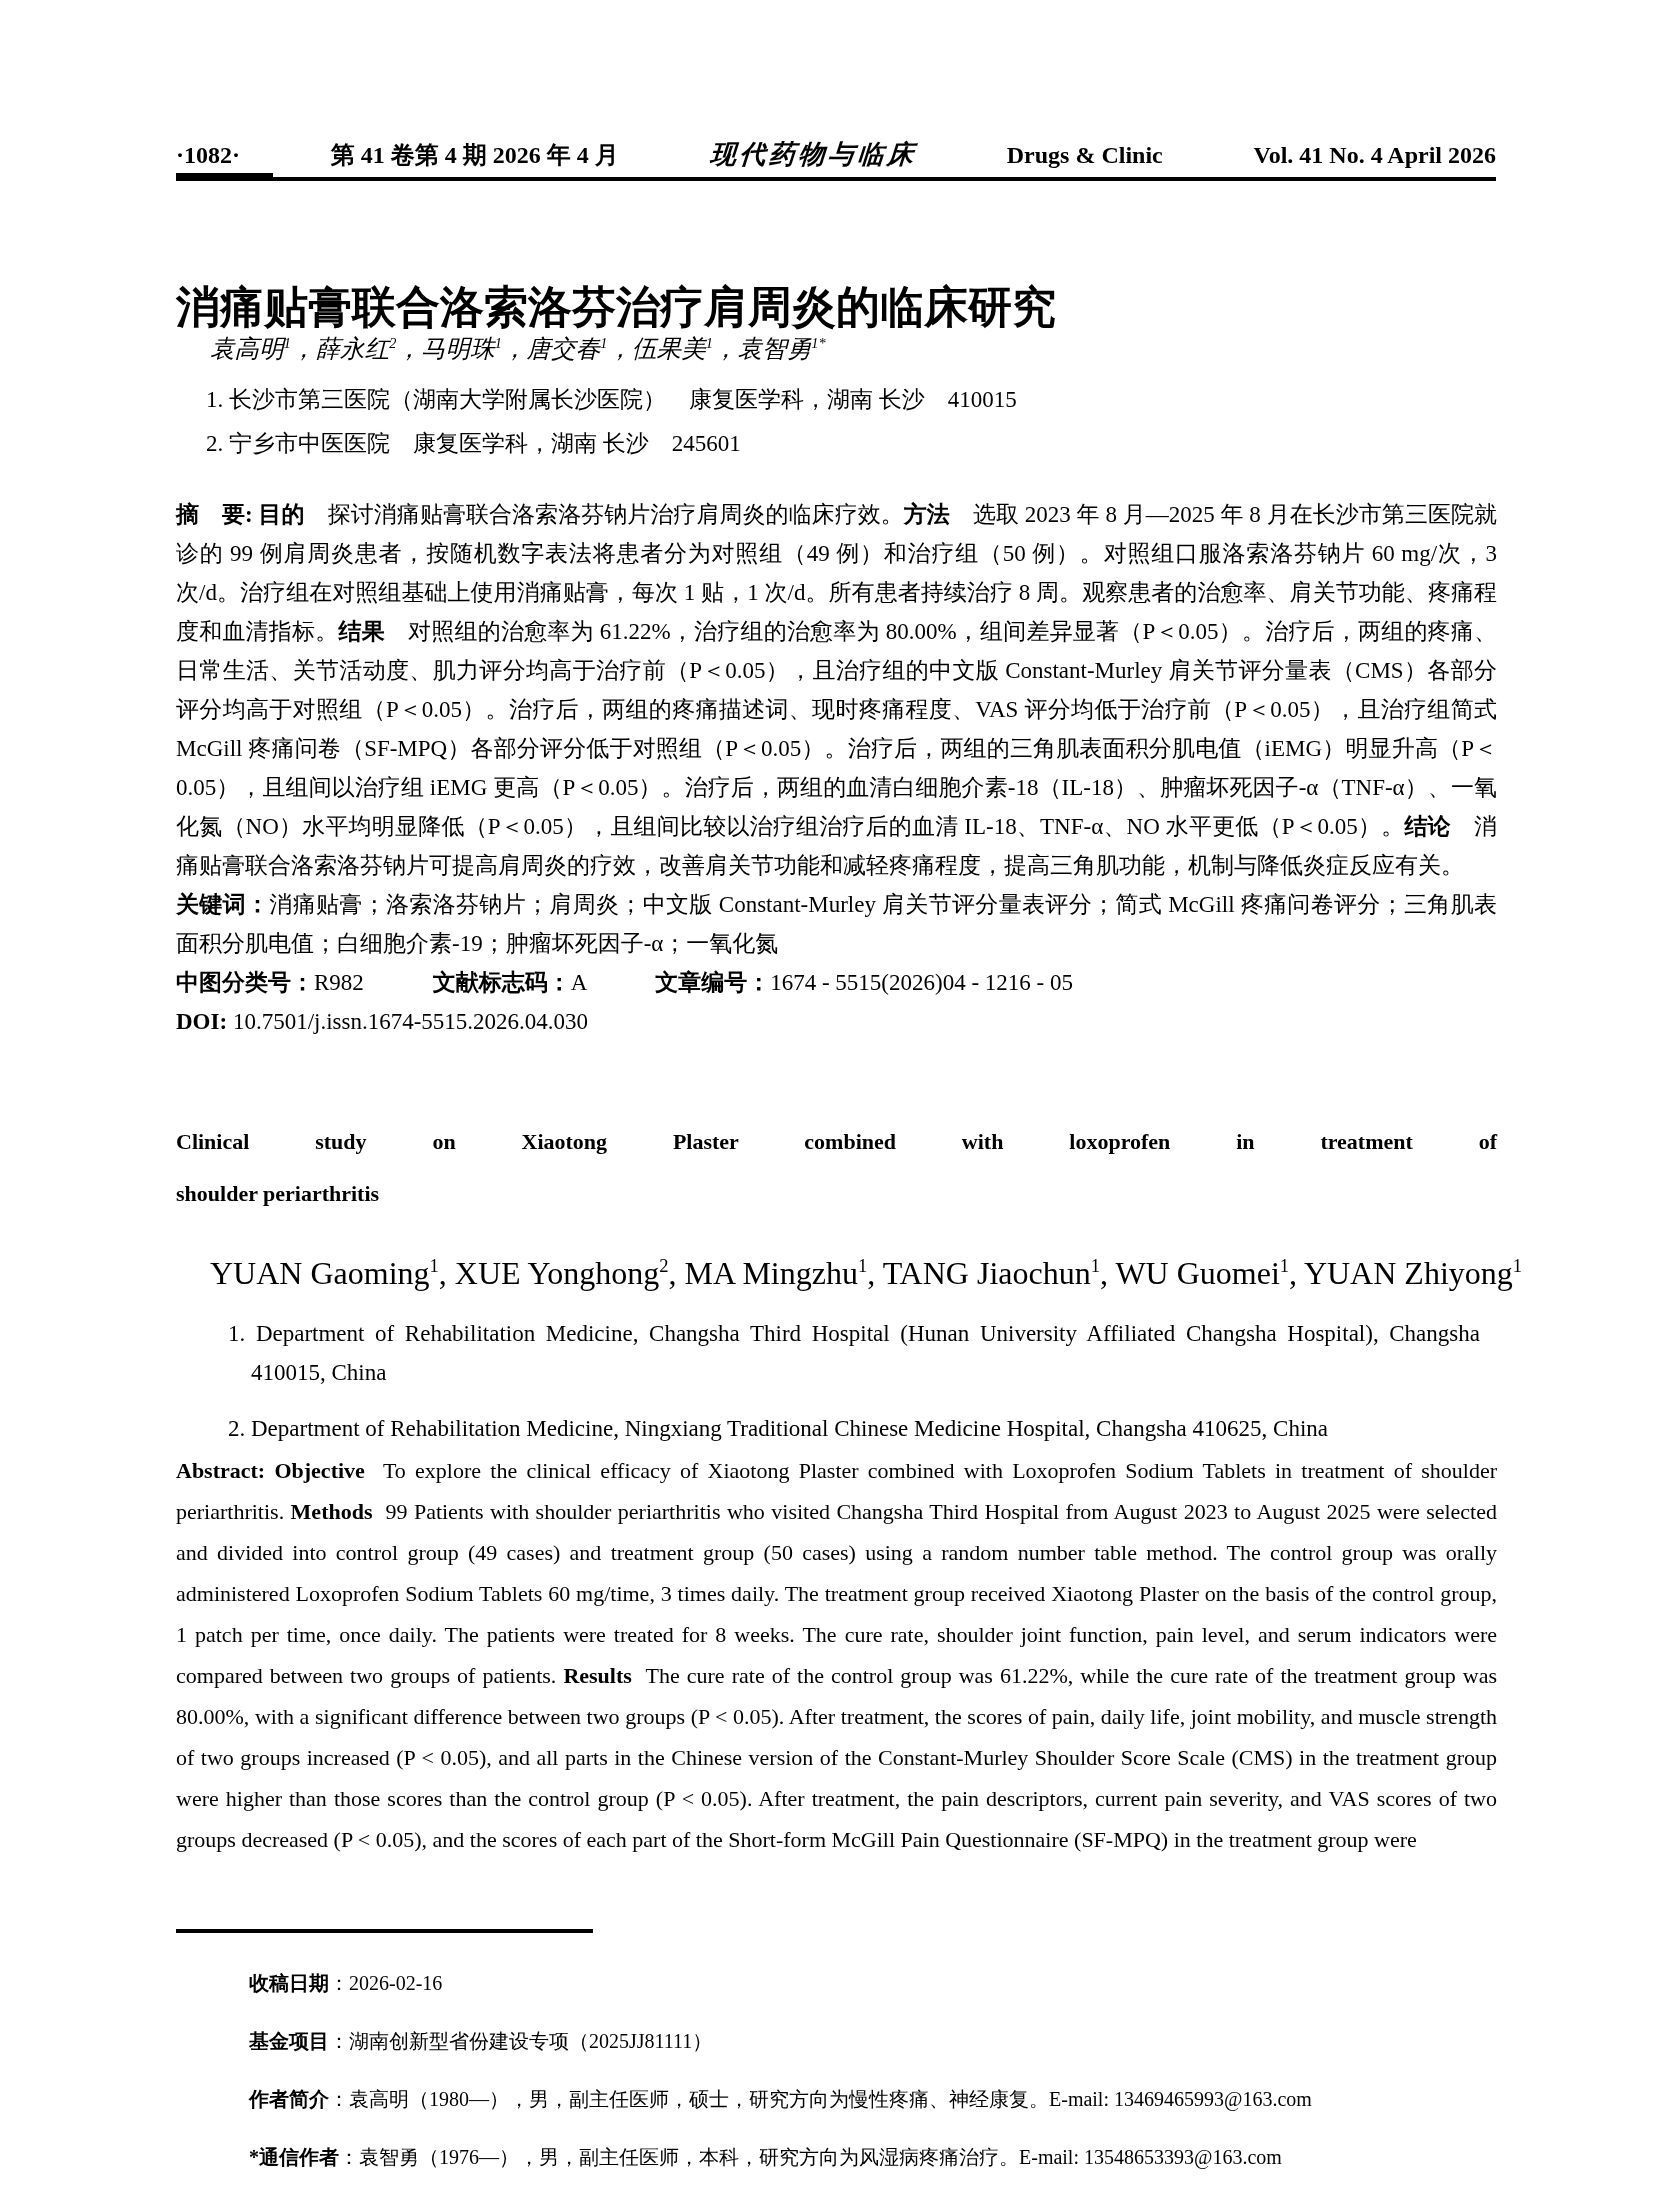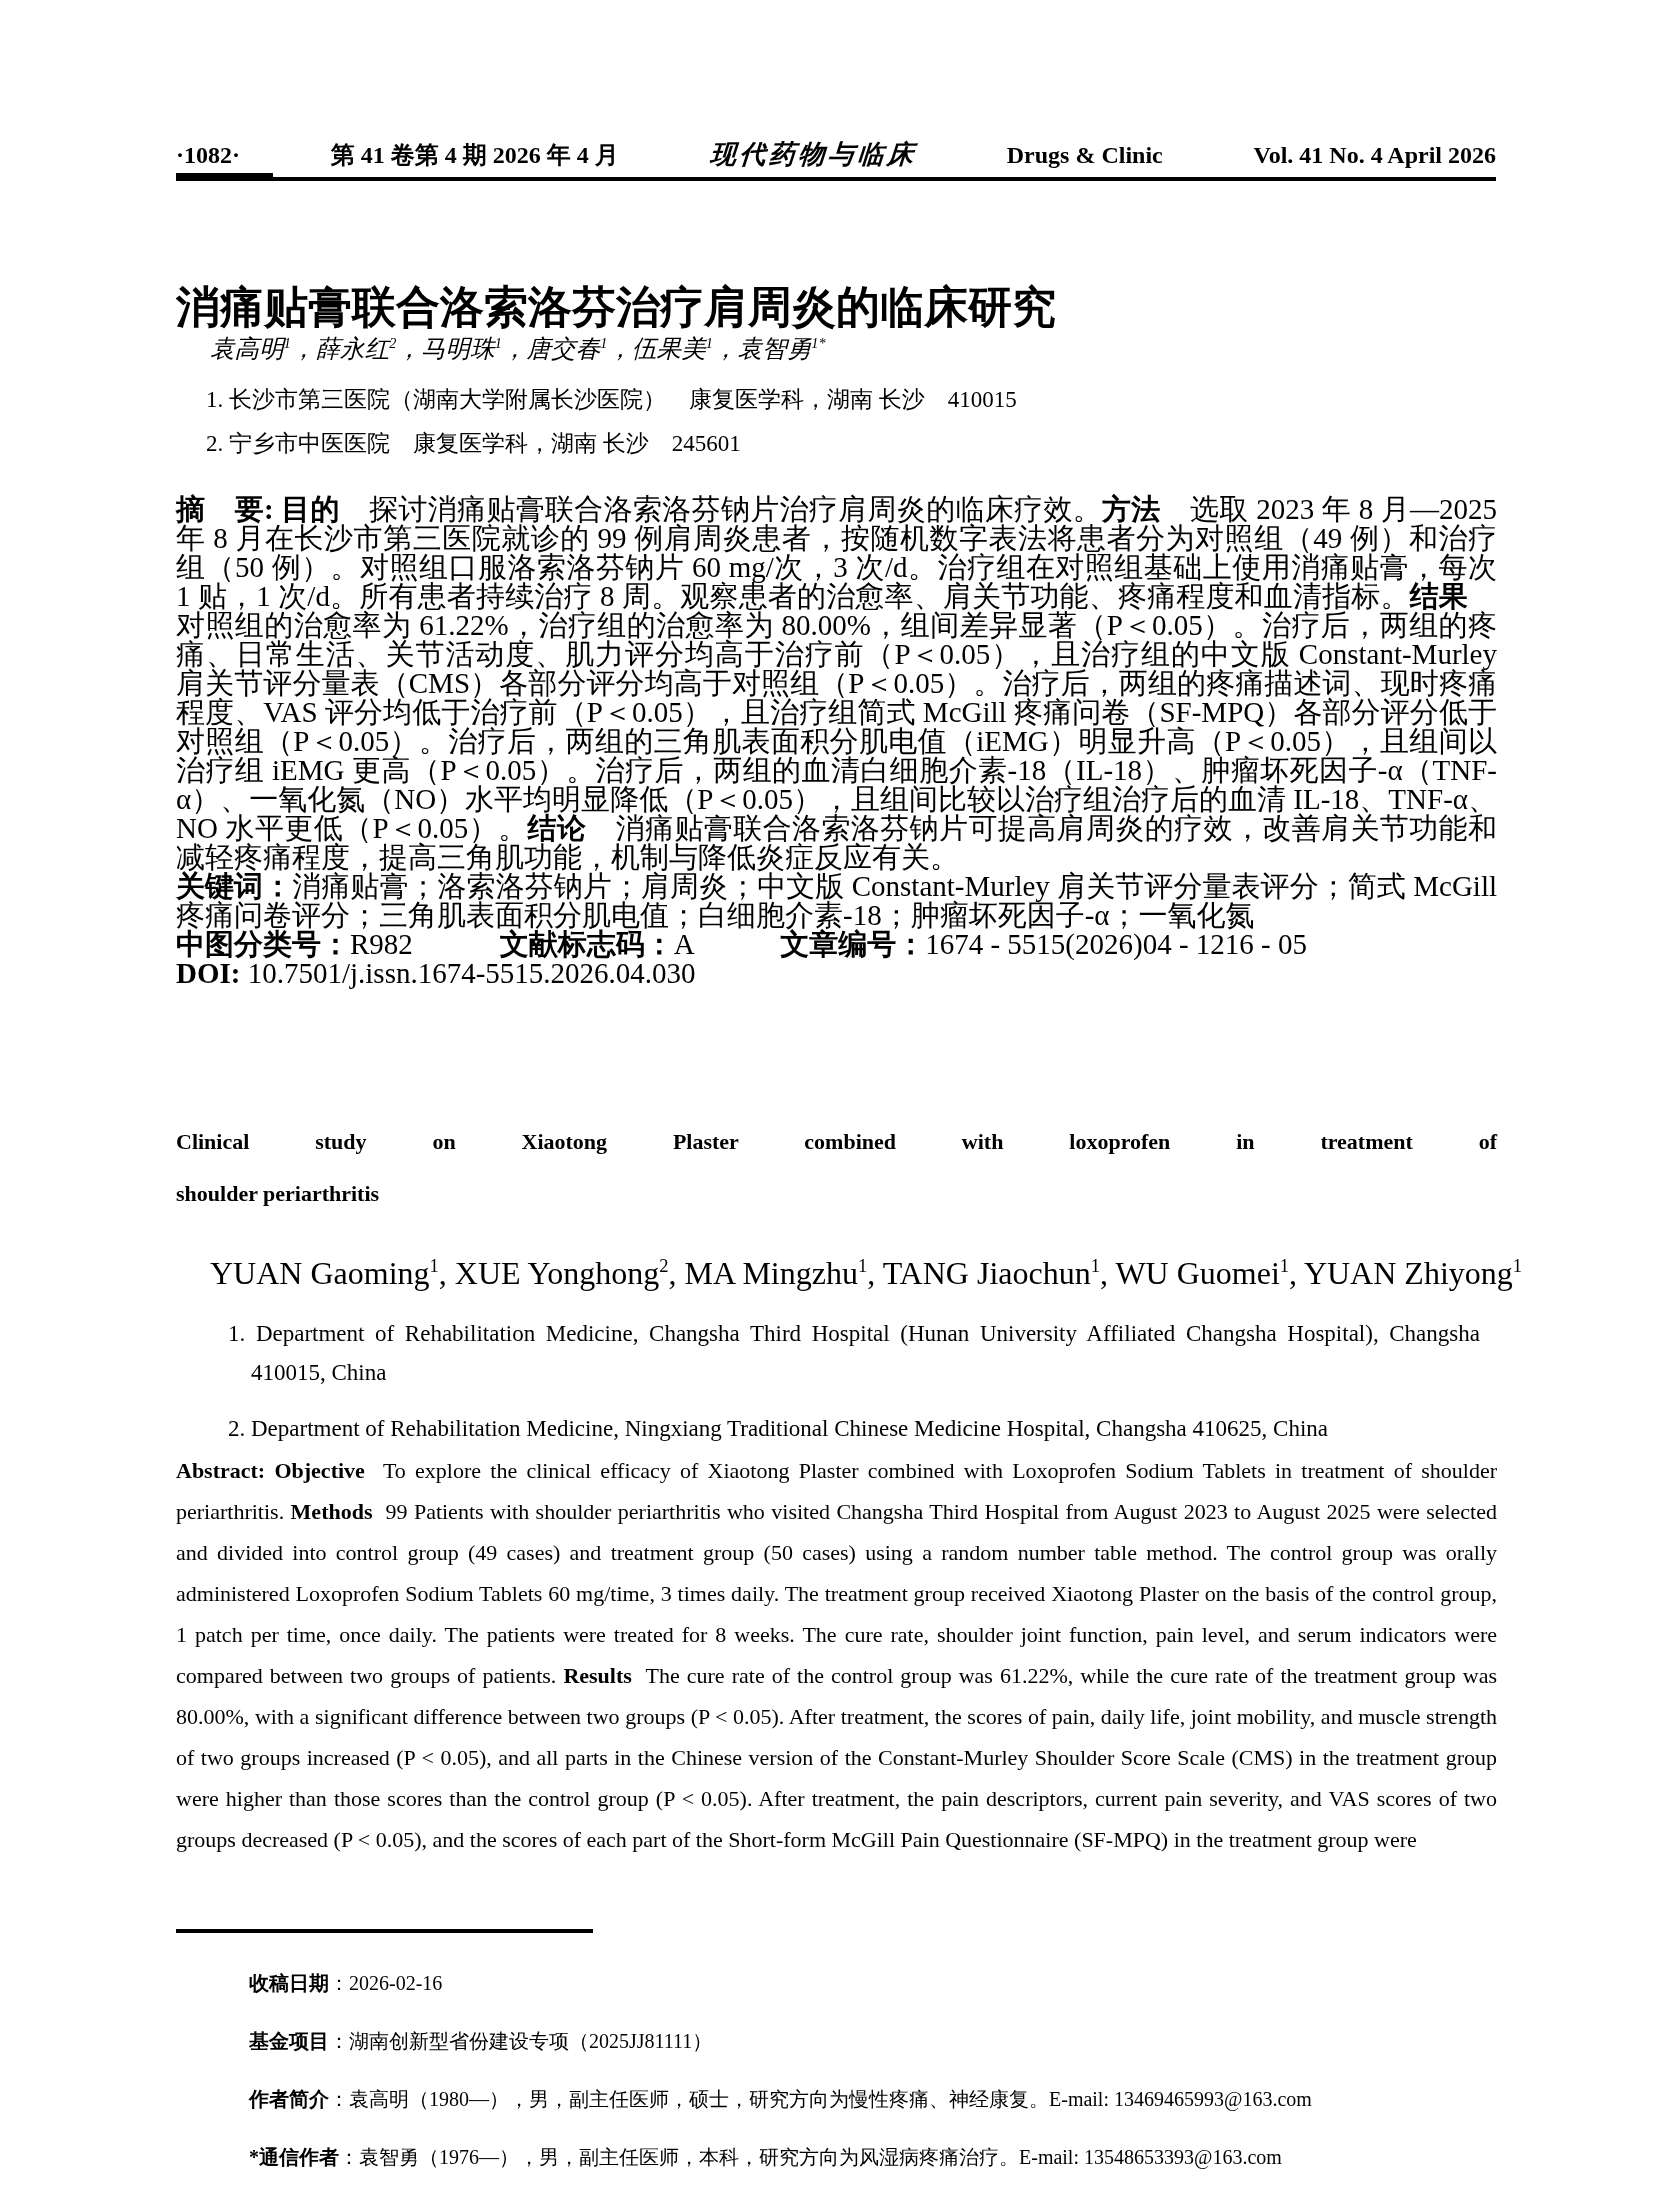--- a/index.html
+++ b/index.html
@@ -67,22 +67,22 @@
     font-size: 23px;
     line-height: 44px;
     white-space: nowrap;
   }
 
   
   .cn-block {
     position: absolute;
     left: 176px; top: 495px;
     width: 1321px;
-    font-size: 29px;
-    line-height: 29px;
+    font-size: 23px;
+    line-height: 39px;
     text-align: justify;
   }
   .cn-block p { margin: 0; }
 
   
   .en-title {
     position: absolute;
     left: 176px; top: 1116px;
     width: 1321px;
     font-size: 22px;
@@ -150,21 +150,21 @@
 
   <h1 class="title-cn">消痛贴膏联合洛索洛芬治疗肩周炎的临床研究</h1>
   <div class="authors-cn"><span>袁高明</span><sup>1</sup><span>，薛永红</span><sup>2</sup><span>，马明珠</span><sup>1</sup><span>，唐交春</span><sup>1</sup><span>，伍果美</span><sup>1</sup><span>，袁智勇</span><sup>1*</sup></div>
   <div class="affils-cn">
     <div>1. 长沙市第三医院（湖南大学附属长沙医院）　康复医学科，湖南 长沙　410015</div>
     <div>2. 宁乡市中医医院　康复医学科，湖南 长沙　245601</div>
   </div>
 
   <div class="cn-block">
     <p><span class="b">摘　要: </span><span class="b">目的</span><span>　探讨消痛贴膏联合洛索洛芬钠片治疗肩周炎的临床疗效。</span><span class="b">方法</span><span>　选取 2023 年 8 月—2025 年 8 月在长沙市第三医院就诊的 99 例肩周炎患者，按随机数字表法将患者分为对照组（49 例）和治疗组（50 例）。对照组口服洛索洛芬钠片 60 mg/次，3 次/d。治疗组在对照组基础上使用消痛贴膏，每次 1 贴，1 次/d。所有患者持续治疗 8 周。观察患者的治愈率、肩关节功能、疼痛程度和血清指标。</span><span class="b">结果</span><span>　对照组的治愈率为 61.22%，治疗组的治愈率为 80.00%，组间差异显著（P＜0.05）。治疗后，两组的疼痛、日常生活、关节活动度、肌力评分均高于治疗前（P＜0.05），且治疗组的中文版 Constant-Murley 肩关节评分量表（CMS）各部分评分均高于对照组（P＜0.05）。治疗后，两组的疼痛描述词、现时疼痛程度、VAS 评分均低于治疗前（P＜0.05），且治疗组简式 McGill 疼痛问卷（SF-MPQ）各部分评分低于对照组（P＜0.05）。治疗后，两组的三角肌表面积分肌电值（iEMG）明显升高（P＜0.05），且组间以治疗组 iEMG 更高（P＜0.05）。治疗后，两组的血清白细胞介素-18（IL-18）、肿瘤坏死因子-α（TNF-α）、一氧化氮（NO）水平均明显降低（P＜0.05），且组间比较以治疗组治疗后的血清 IL-18、TNF-α、NO 水平更低（P＜0.05）。</span><span class="b">结论</span><span>　消痛贴膏联合洛索洛芬钠片可提高肩周炎的疗效，改善肩关节功能和减轻疼痛程度，提高三角肌功能，机制与降低炎症反应有关。</span></p>
-    <p><span class="b">关键词：</span><span>消痛贴膏；洛索洛芬钠片；肩周炎；中文版 Constant-Murley 肩关节评分量表评分；简式 McGill 疼痛问卷评分；三角肌表面积分肌电值；白细胞介素-18；肿瘤坏死因子-α；一氧化氮</span></p>
+    <p><span class="b">关键词：</span><span>消痛贴膏；洛索洛芬钠片；肩周炎；中文版 Constant-Murley 肩关节评分量表评分；简式 McGill 疼痛问卷评分；三角肌表面积分肌电值；白细胞介素-19；肿瘤坏死因子-α；一氧化氮</span></p>
     <p><span class="b">中图分类号：</span><span>R982</span><span>　　　</span><span class="b">文献标志码：</span><span>A</span><span>　　　</span><span class="b">文章编号：</span><span>1674 - 5515(2026)04 - 1216 - 05</span></p>
     <p><span class="b">DOI: </span><span>10.7501/j.issn.1674-5515.2026.04.030</span></p>
   </div>
 
   <div class="en-title">
     <div class="jl">Clinical study on Xiaotong Plaster combined with loxoprofen in treatment of</div>
     <div>shoulder periarthritis</div>
   </div>
   <div class="en-authors"><span>YUAN Gaoming</span><sup>1</sup><span>, XUE Yonghong</span><sup>2</sup><span>, MA Mingzhu</span><sup>1</sup><span>, TANG Jiaochun</span><sup>1</sup><span>, WU Guomei</span><sup>1</sup><span>, YUAN Zhiyong</span><sup>1</sup></div>
   <div class="en-affils">

